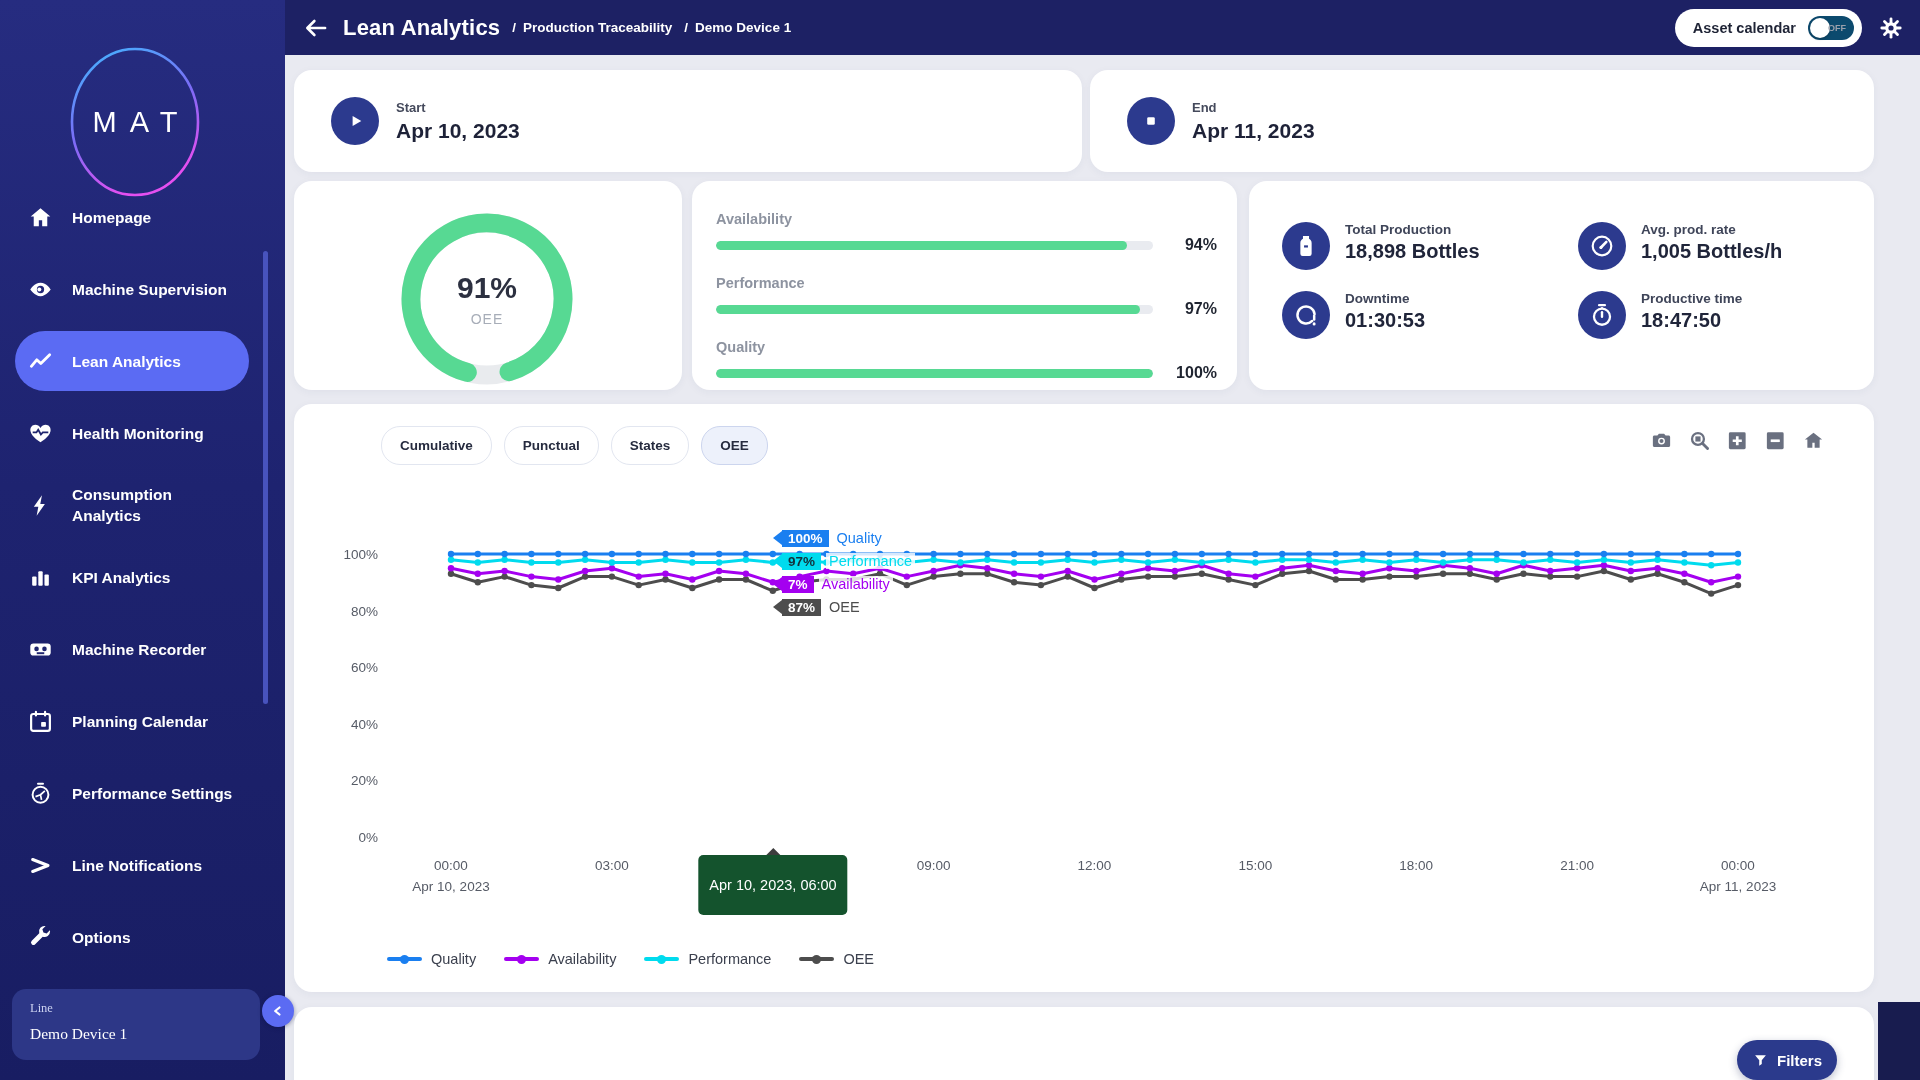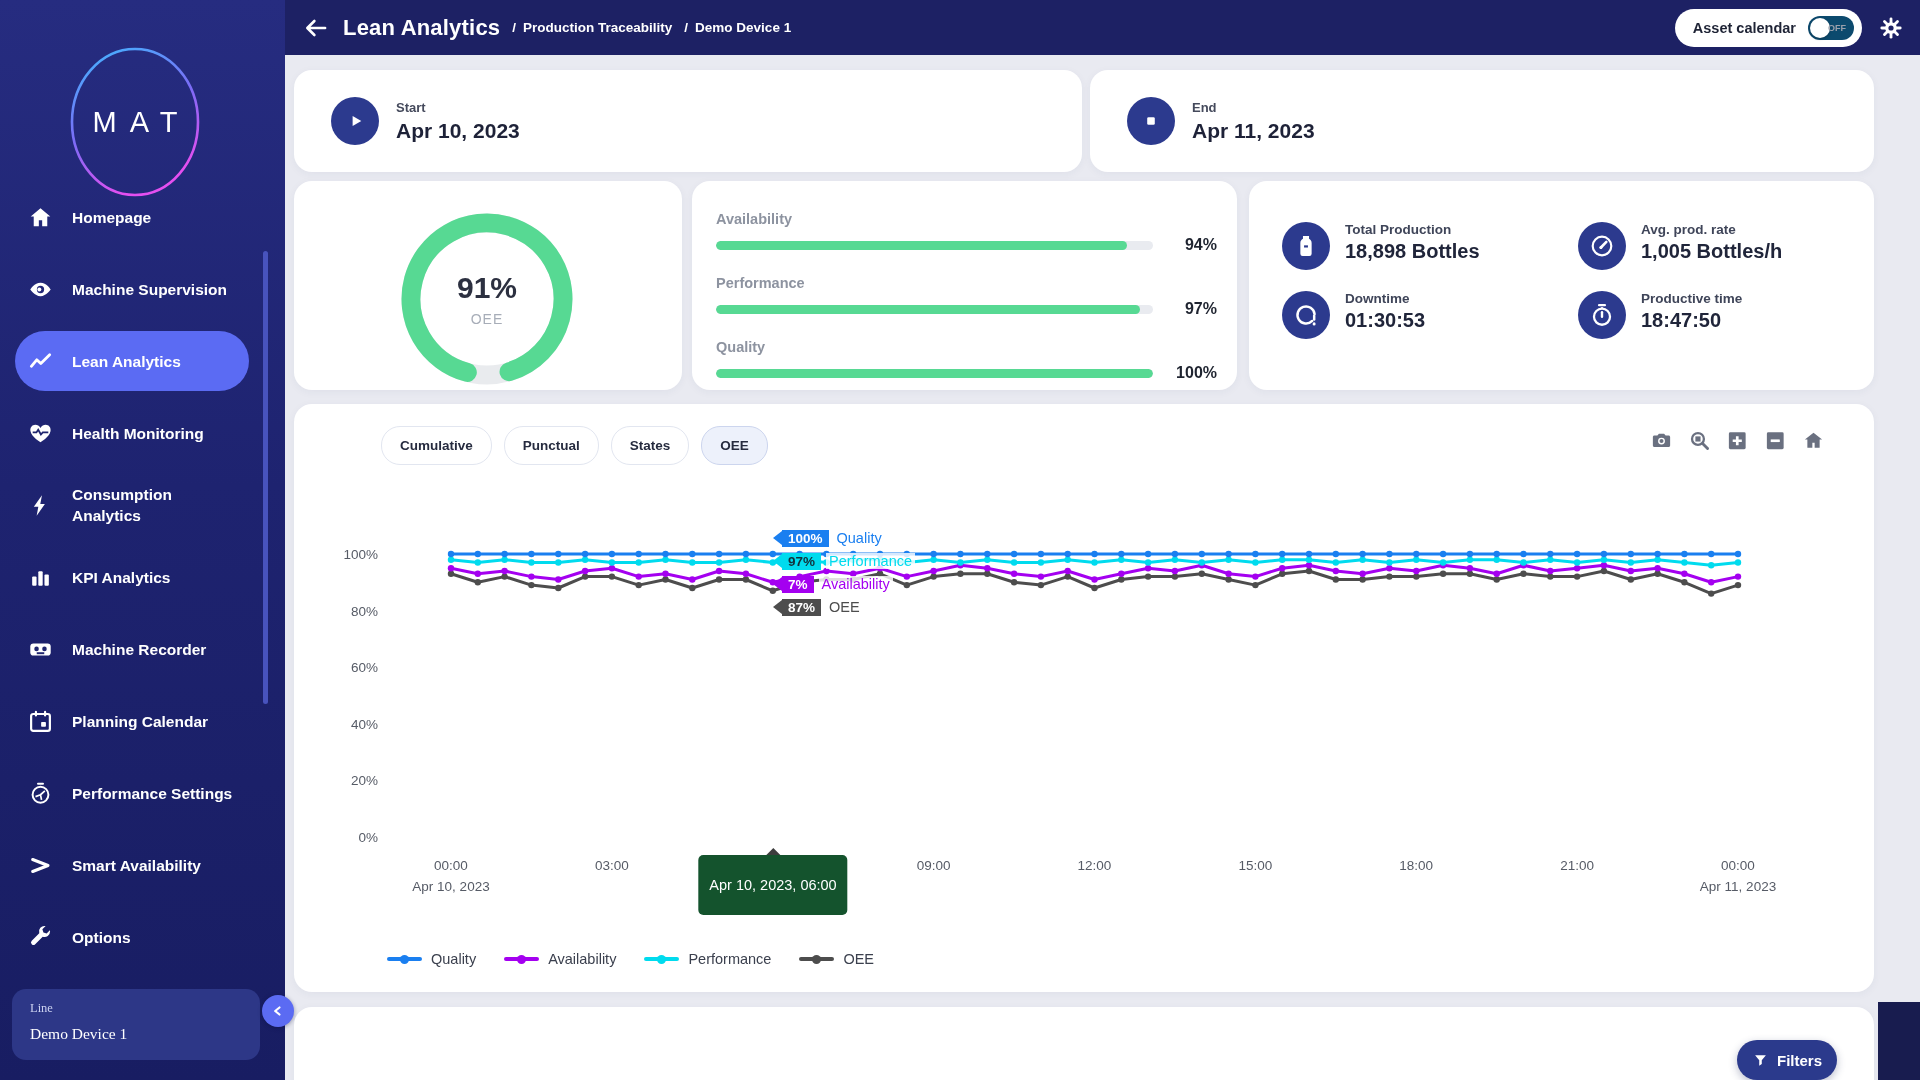--- a/index.html
+++ b/index.html
@@ -190,21 +190,21 @@
             <circle cx="12" cy="13.2" r="7.6" fill="none" stroke="#fff" stroke-width="1.9"></circle>
             <path d="M9.6 2.6h4.8" stroke="#fff" stroke-width="1.9" stroke-linecap="round"></path>
             <path d="M12 13.2 16.2 9.5M12 13.2l-4.8 1.8M12 13.2l1 4.9" stroke="#fff" stroke-width="1.6"></path>
           </svg>
           <span class="nlabel">Performance Settings</span>
         </li>
         <li>
           <svg class="nico" viewBox="0 0 24 24">
             <path d="M4.5 6.3 19.2 12 4.5 17.7" fill="none" stroke="#fff" stroke-width="3" stroke-linecap="round" stroke-linejoin="round"></path>
           </svg>
-          <span class="nlabel">Smart Availability</span>
+          <span class="nlabel">Line Notifications</span>
         </li>
         <li>
           <svg class="nico" viewBox="0 0 24 24">
             <path fill="#fff" d="M21.2 6.1a5.3 5.3 0 0 1-7.1 5.1l-7.2 7.2a2.3 2.3 0 0 1-3.3-3.3l7.2-7.2A5.3 5.3 0 0 1 16.9 1l-3.1 3.1 1 3.1 3.1 1 3.1-3.1z"></path>
           </svg>
           <span class="nlabel">Options</span>
         </li>
       </ul>
     <div class="side-scrollbar"></div>
     <div class="line-card">

